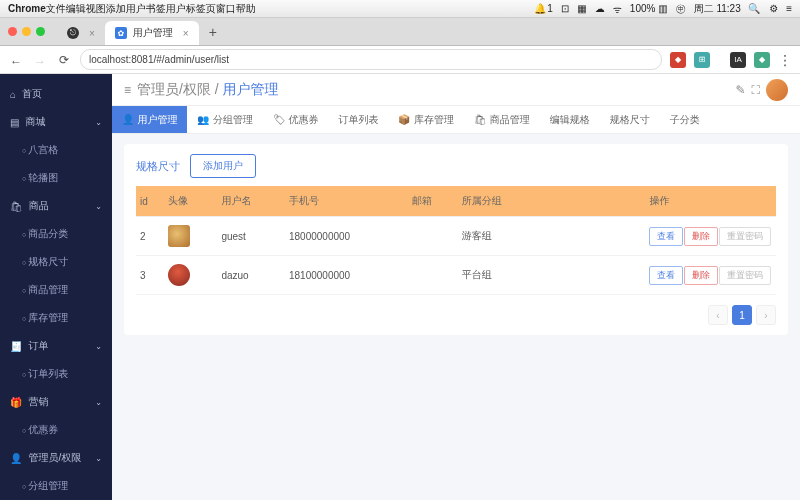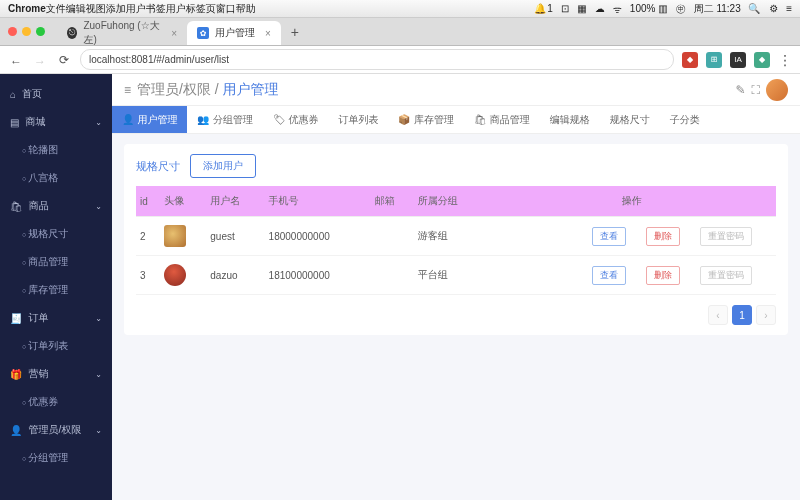--- a/index.html
+++ b/index.html
@@ -21,21 +21,21 @@
 .tab.active { background: #fff; color: #333; }
 .tab .fav { width: 12px; height: 12px; border-radius: 50%; background: #333; display: inline-flex; align-items: center; justify-content: center; color: #fff; font-size: 8px; }
 .tab .fav.blue { background: #3a7de0; border-radius: 2px; }
 .tab .close { color: #888; font-size: 10px; margin-left: 4px; }
 .newtab { padding: 0 10px; color: #555; font-size: 14px; align-self: center; }
 
 .addr-bar { height: 28px; background: #fff; display: flex; align-items: center; padding: 0 8px; gap: 8px; border-bottom: 1px solid #ddd; }
 .nav-icon { width: 16px; text-align: center; color: #555; font-size: 12px; }
 .addr-input { flex: 1; height: 21px; border: 1px solid #ddd; border-radius: 10px; padding: 0 8px; font-size: 10px; color: #444; display: flex; align-items: center; }
 .ext { width: 16px; height: 16px; border-radius: 3px; display: inline-flex; align-items: center; justify-content: center; font-size: 8px; color: #fff; }
-.ext.red { background: #d14233; } .ext.teal { background: #4aa; } .ext.dark { background: #333; } .ext.blue { background: #4a8; }
+.ext.red { background: #d14233; } .ext.teal { background: #4aa; } .ext.dark { background: #333; margin-left: 12px; } .ext.blue { background: #4a8; }
 .menu-dots { color: #555; font-size: 14px; }
 
 
 .app { display: flex; height: calc(500px - 18px - 28px - 28px); }
 .sidebar { width: 112px; background: #1a2040; color: #b8bfd6; padding-top: 6px; overflow: hidden; }
 .side-item { display: flex; align-items: center; padding: 7px 10px; gap: 6px; font-size: 10px; cursor: pointer; }
 .side-item .caret { margin-left: auto; font-size: 8px; }
 .side-sub { padding: 7px 10px 7px 22px; font-size: 10px; color: #9aa2c4; cursor: pointer; }
 .side-sub::before { content: "○ "; font-size: 7px; }
 
@@ -52,26 +52,26 @@
 .tool-tab { padding: 0 10px; display: flex; align-items: center; gap: 3px; color: #666; cursor: pointer; white-space: nowrap; }
 .tool-tab.active { background: #4a7de0; color: #fff; }
 
 .content { padding: 10px 12px; }
 .panel { background: #fff; border-radius: 4px; padding: 10px 12px; }
 .panel-head { display: flex; align-items: center; gap: 10px; margin-bottom: 8px; }
 .panel-title { color: #4a7de0; font-size: 11px; }
 .btn-outline { border: 1px solid #4a7de0; color: #4a7de0; background: #fff; padding: 4px 12px; border-radius: 3px; font-size: 10px; cursor: pointer; }
 
 table { width: 100%; border-collapse: collapse; font-size: 10px; }
-th { text-align: left; font-weight: 400; color: #666; padding: 8px 4px; border-bottom: 1px solid #eee; background: #f0abfc; }
+th { text-align: left; font-weight: 400; color: #666; padding: 8px 4px; border-bottom: 1px solid #eee; background: #fdba74; }
 td { padding: 8px 4px; border-bottom: 1px solid #f2f2f2; color: #555; vertical-align: middle; }
 .av { width: 22px; height: 22px; border-radius: 3px; display: block; }
 .av.dog { background: radial-gradient(circle at 40% 40%, #e8c070, #b07030); }
 .av.round { border-radius: 50%; background: radial-gradient(circle at 45% 35%, #e05a40, #8a2a20); }
-.op-btn { border: 1px solid; padding: 2px 7px; border-radius: 2px; font-size: 9px; background: #fff; cursor: pointer; margin-right: 20px; }
+.op-btn { border: 1px solid; padding: 2px 7px; border-radius: 2px; font-size: 9px; background: #fff; cursor: pointer; margin-right: 1px; }
 .op-view { color: #4a7de0; border-color: #9bbbee; }
 .op-del { color: #e05a5a; border-color: #f0a8a8; }
 .op-reset { color: #bbb; border-color: #ddd; }
 
 .pager { display: flex; justify-content: flex-end; gap: 4px; margin-top: 10px; }
 .pg-btn { width: 20px; height: 20px; border: 1px solid #eee; background: #fafafa; color: #bbb; font-size: 10px; border-radius: 3px; display: flex; align-items: center; justify-content: center; cursor: pointer; }
 .pg-btn.active { background: #4a7de0; color: #fff; border-color: #4a7de0; }
 </style>
 </head>
 <body>
@@ -105,21 +105,20 @@
 </div>
 
 <div class="tabs-bar">
   <div class="traffic">
     <span class="tl-red"></span>
     <span class="tl-yel"></span>
     <span class="tl-grn"></span>
   </div>
   <div class="tab">
     <span class="fav">⎋</span>
-    <span>ZuoFuhong (☆大左)</span>
     <span class="close">×</span>
   </div>
   <div class="tab active">
     <span class="fav blue">✿</span>
     <span>用户管理</span>
     <span class="close">×</span>
   </div>
   <span class="newtab">+</span>
 </div>
 
@@ -141,27 +140,28 @@
   <div class="sidebar">
     <div class="side-item">
         <span>⌂</span>
         <span>首页</span>
       </div>
     <div class="side-item">
         <span>▤</span>
         <span>商城</span>
         <span class="caret">⌄</span>
       </div>
+      <div class="side-sub">八宫格</div>
       <div class="side-sub">轮播图</div>
-      <div class="side-sub">八宫格</div>
     <div class="side-item">
         <span>🛍</span>
         <span>商品</span>
         <span class="caret">⌄</span>
       </div>
+      <div class="side-sub">商品分类</div>
       <div class="side-sub">规格尺寸</div>
       <div class="side-sub">商品管理</div>
       <div class="side-sub">库存管理</div>
     <div class="side-item">
         <span>🧾</span>
         <span>订单</span>
         <span class="caret">⌄</span>
       </div>
       <div class="side-sub">订单列表</div>
     <div class="side-item">

